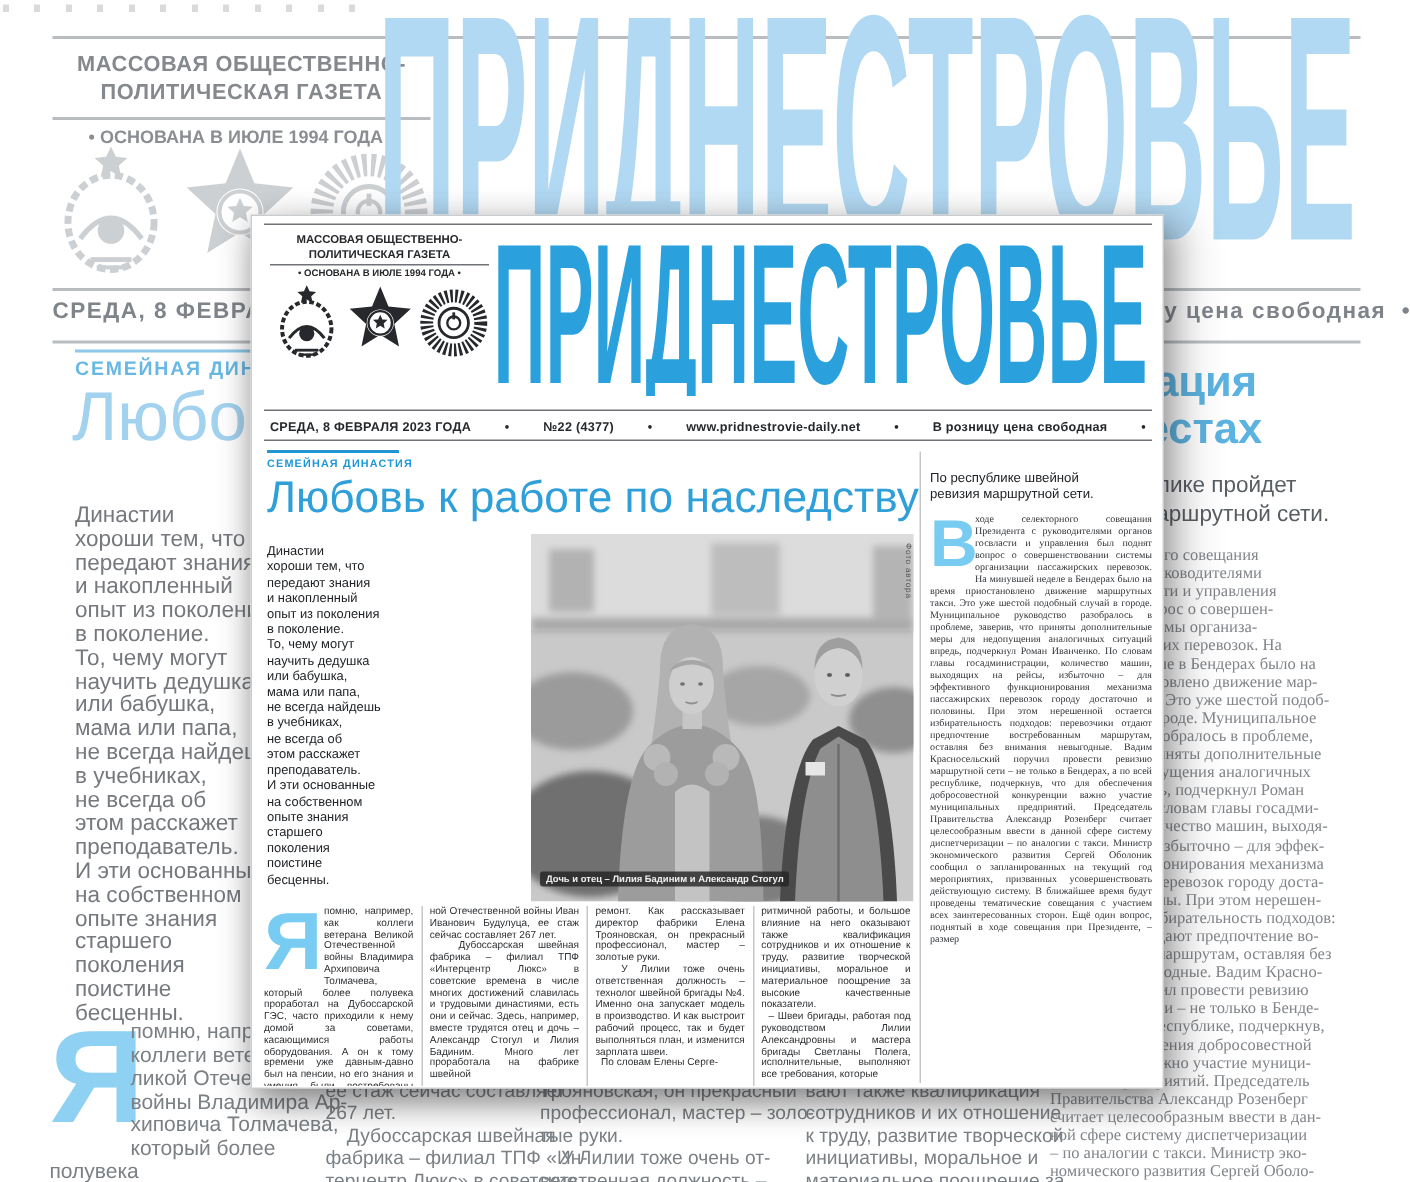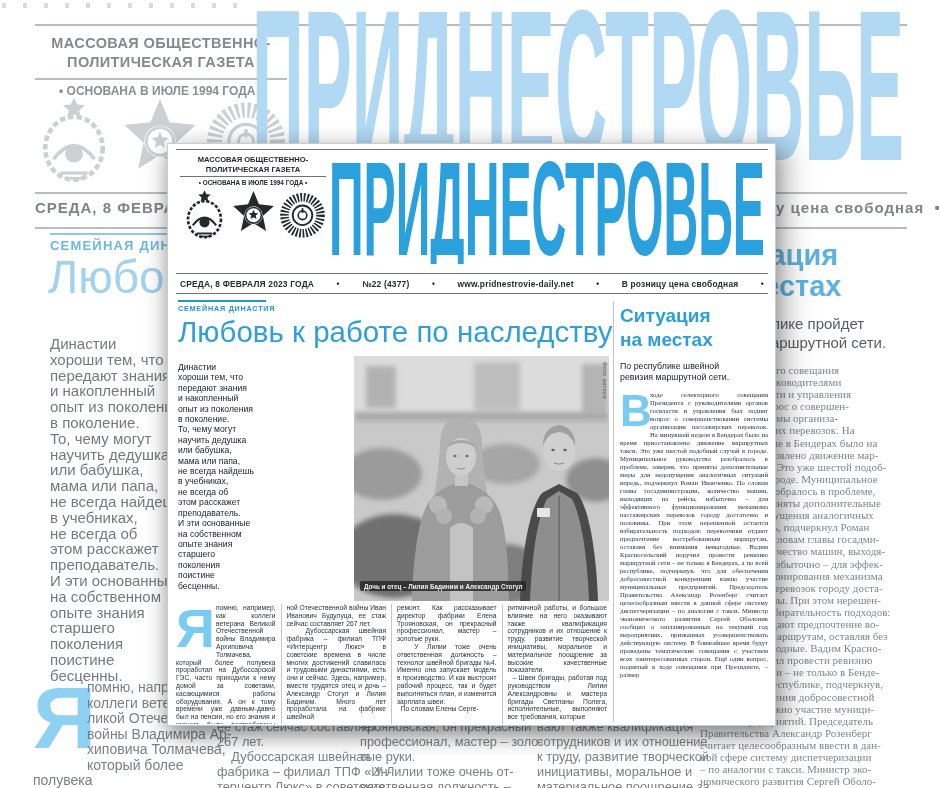--- a/index.html
+++ b/index.html
@@ -355,20 +355,18 @@
     <div class="ov-col"><span>ремонт. Как рассказывает директор фабрики Елена Трояновская, он прекрасный профессионал, мастер – золотые руки.
   У Лилии тоже очень ответственная должность – технолог швейной бригады №4. Именно она запускает модель в производство. И как выстроит рабочий процесс, так и будет выполняться план, и изменится зарплата швеи.
   По словам Елены Серге-</span></div>
     <div class="ov-col"><span>ритмичной работы, и большое влияние на него оказывают также квалификация сотрудников и их отношение к труду, развитие творческой инициативы, моральное и материальное поощрение за высокие качественные показатели.
   – Швеи бригады, работая под руководством Лилии Александровны и мастера бригады Светланы Полега, исполнительные, выполняют все требования, которые</span></div>
   </div>
 
   <div class="abs ov-divider"></div>
 
   <div class="abs ov-right">
-    <div class="ov-right-h">Ситуация
-на местах</div>
     <div class="ov-right-sub">По республике швейной
 ревизия маршрутной сети.</div>
     <div class="ov-right-body"><span class="ov-right-cap">В</span><span>ходе селекторного совещания Президента с руководителями органов госвласти и управления был поднят вопрос о совершенствовании системы организации пассажирских перевозок. На минувшей неделе в Бендерах было на время приостановлено движение маршрутных такси. Это уже шестой подобный случай в городе. Муниципальное руководство разобралось в проблеме, заверив, что приняты дополнительные меры для недопущения аналогичных ситуаций впредь, подчеркнул Роман Иванченко. По словам главы госадминистрации, количество машин, выходящих на рейсы, избыточно – для эффективного функционирования механизма пассажирских перевозок городу достаточно и половины. При этом нерешенной остается избирательность подходов: перевозчики отдают предпочтение востребованным маршрутам, оставляя без внимания невыгодные. Вадим Красносельский поручил провести ревизию маршрутной сети – не только в Бендерах, а по всей республике, подчеркнув, что для обеспечения добросовестной конкуренции важно участие муниципальных предприятий. Председатель Правительства Александр Розенберг считает целесообразным ввести в данной сфере систему диспетчеризации – по аналогии с такси. Министр экономического развития Сергей Оболоник сообщил о запланированных на текущий год мероприятиях, призванных усовершенствовать действующую систему. В ближайшее время будут проведены тематические совещания с участием всех заинтересованных сторон. Ещё один вопрос, поднятый в ходе совещания при Президенте, – размер</span></div>
   </div>
 
 </div>
 
 </body></html>

